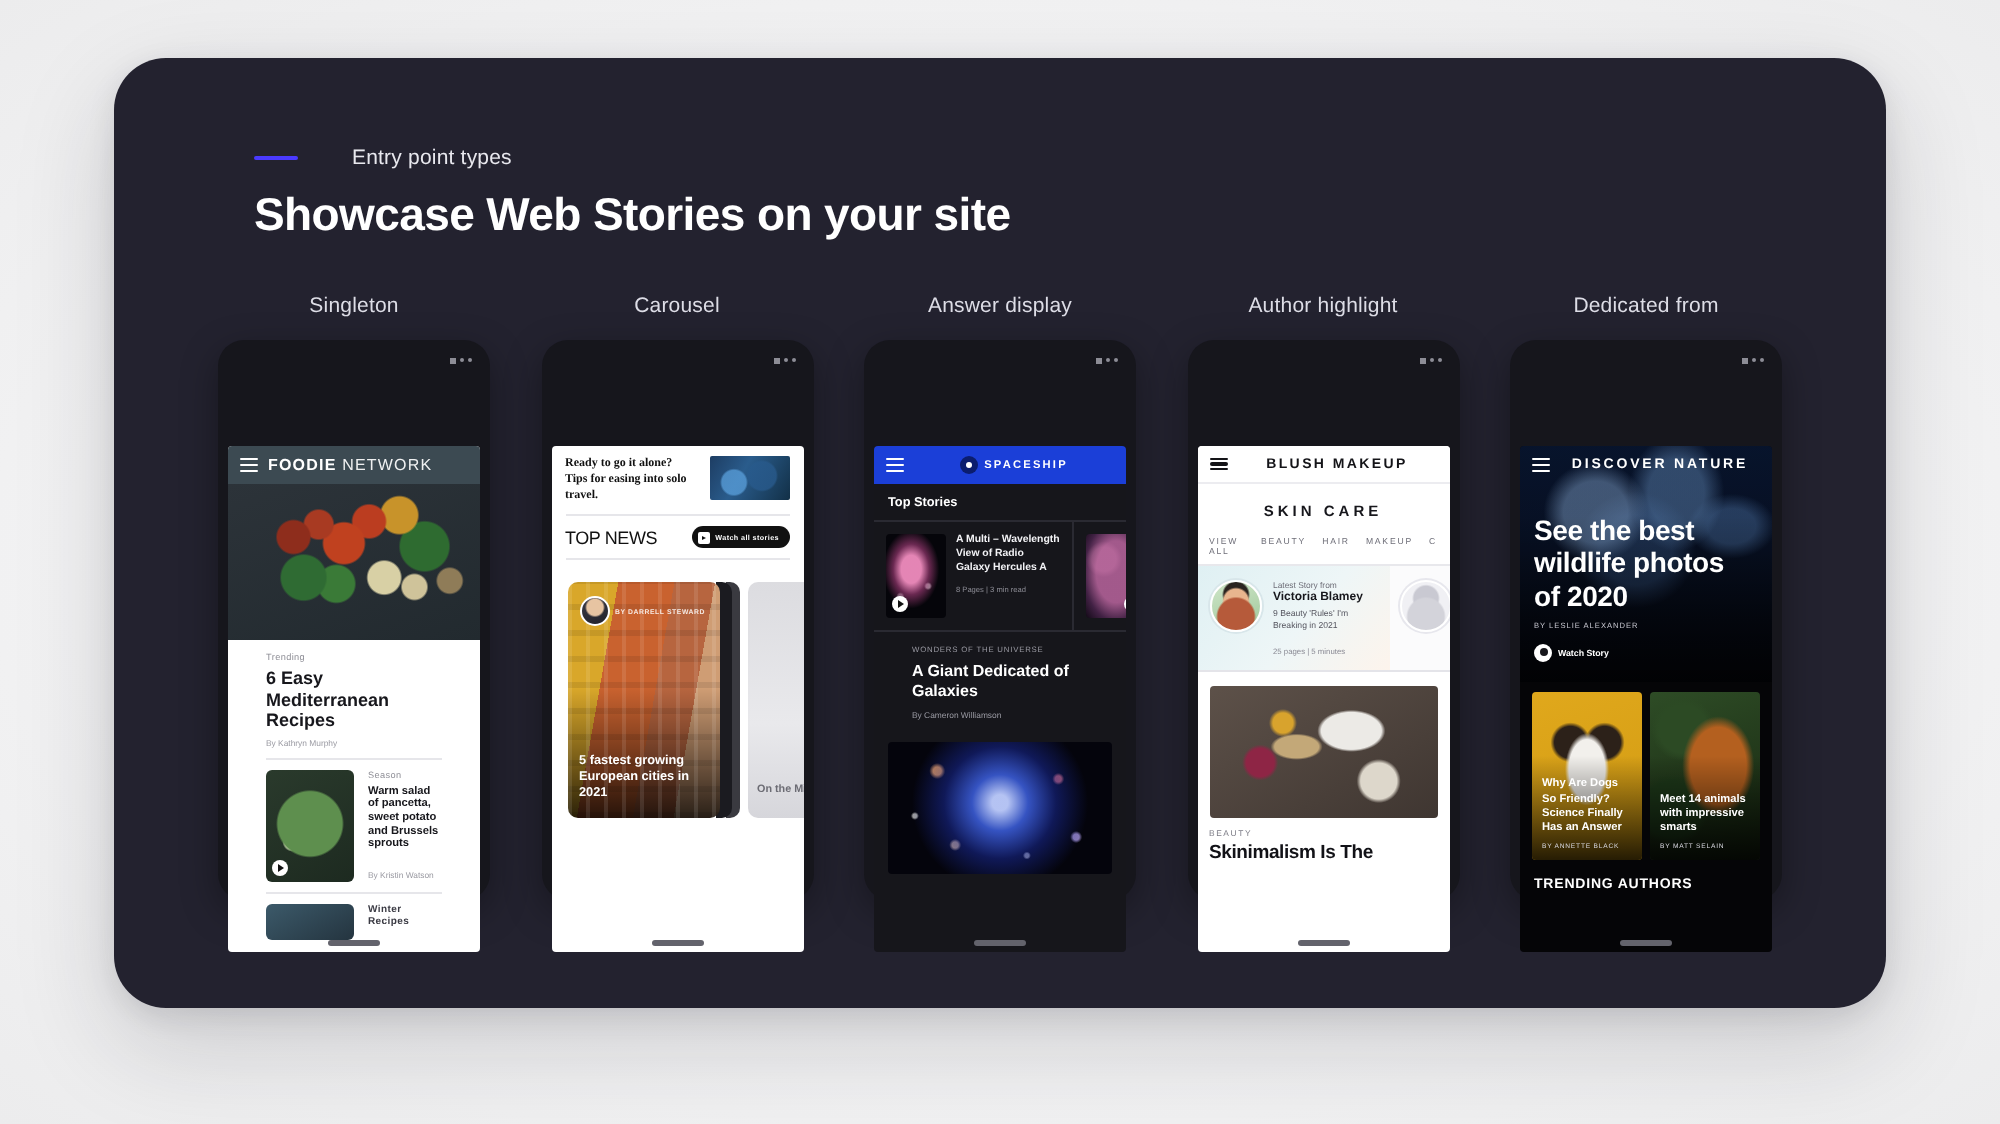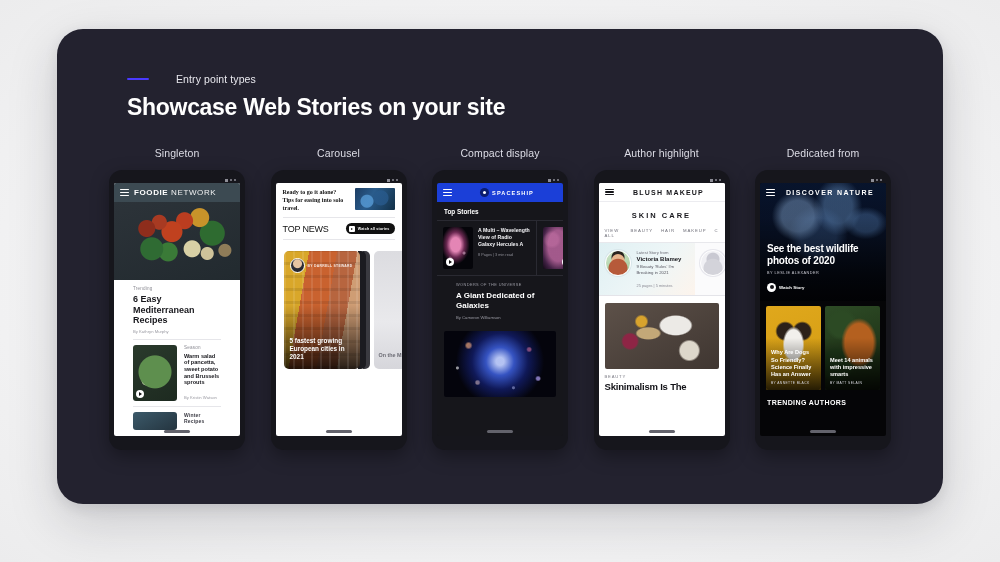--- a/index.html
+++ b/index.html
@@ -65,20 +65,21 @@
   .statusbar {
     height: 6px; display: flex; justify-content: flex-end; align-items: center;
     gap: 2px; padding-right: 4px;
   }
   .sb-dot { width: 2px; height: 2px; background: #8d8d96; border-radius: 50%; }
   .sb-bar { width: 3px; height: 3px; background: #8d8d96; }
   .screen {
     width: 126px; height: 253px;
     background: #fff; overflow: hidden; position: relative;
     border-radius: 2px;
+    margin-top: 40px;
   }
   .homebar {
     position: absolute; left: 50%; bottom: 3px; transform: translateX(-50%);
     width: 26px; height: 3px; background: #63636c; border-radius: 2px;
   }
 
   
   .appbar {
     height: 19px; display: flex; align-items: center; gap: 5px;
     padding: 0 6px; position: relative;
@@ -287,21 +288,21 @@
       radial-gradient(ellipse at 62% 20%, rgba(120,170,230,.5) 0 14px, transparent 24px),
       radial-gradient(ellipse at 84% 34%, rgba(100,150,215,.45) 0 12px, transparent 22px),
       radial-gradient(ellipse at 46% 44%, rgba(90,140,210,.35) 0 18px, transparent 30px),
       linear-gradient(180deg, #0a1a3a 0%, #09142c 45%, #05070f 100%);
   }
   .p5-hero::after{
     content:""; position:absolute; inset:0;
     background: linear-gradient(180deg, rgba(0,0,0,.25) 0 30%, rgba(0,0,0,.72) 100%);
   }
   .p5-hero-txt { position: absolute; left: 7px; right: 10px; bottom: 8px; z-index: 3;}
-  .p5-h { font-size: 10px; font-weight: 700; color: #fff; line-height: 1.2; letter-spacing: -.2px;}
+  .p5-h { font-size: 14px; font-weight: 700; color: #fff; line-height: 1.2; letter-spacing: -.2px;}
   .p5-by { font-size: 3.8px; color: #c9c9d2; letter-spacing: .5px; margin-top: 4px;}
   .p5-watch { display: inline-flex; align-items: center; gap: 3px; margin-top: 5px; }
   .p5-watch .ring { width: 9px; height: 9px; border-radius: 50%; background:#fff; display:flex;align-items:center;justify-content:center;}
   .p5-watch .ring::after{content:"";width:4px;height:4px;border-radius:50%;background:#16161b;}
   .p5-watch span { font-size: 4.4px; font-weight: 700; color: #fff;}
   .p5-grid { display: flex; gap: 4px; padding: 5px 6px 0; }
   .p5-tile { flex: 1; height: 84px; border-radius: 2px; position: relative; overflow: hidden;}
   .p5-tile-a {
     background:
       radial-gradient(ellipse at 50% 46%, #f2f0ec 0 9px, transparent 11px),
@@ -416,21 +417,21 @@
                 </div>
                 <div class="sc-title">5 fastest growing European cities in 2021</div>
               </div>
             </div>
             <div class="homebar"></div>
           </div>
         </div>
       </div>
 
       <div class="col">
-        <div class="col-label">Compact display</div>
+        <div class="col-label">Answer display</div>
         <div class="phone">
           <div class="statusbar">
             <span class="sb-bar"></span>
             <span class="sb-dot"></span>
             <span class="sb-dot"></span>
           </div>
           <div class="screen p3-screen">
             <div class="appbar p3-bar">
               <span class="burger">
                   <i></i>

